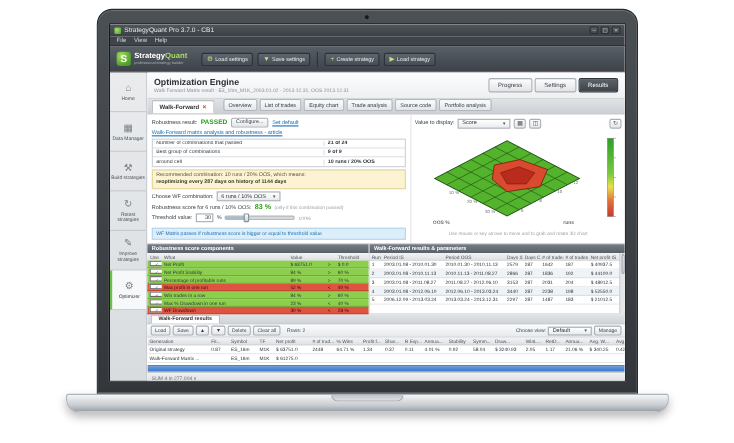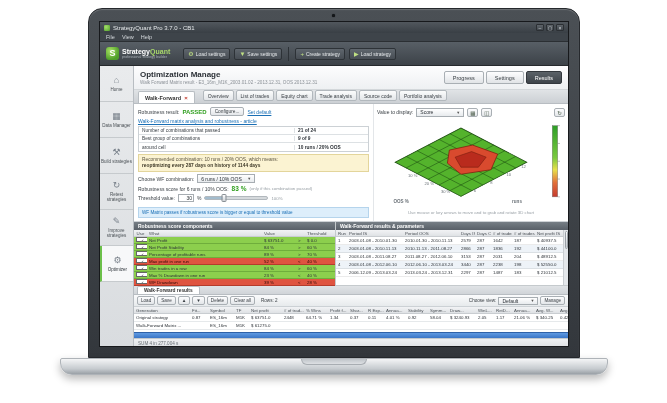--- a/index.html
+++ b/index.html
@@ -270,21 +270,21 @@
           </div>
           <div class="side-item active">
             <span class="sic">⚙</span>
             <span>Optimizer</span>
           </div>
         </div>
 
         <div class="main">
           <div class="main-header">
             <div>
-              <div class="mh-title">Optimization Manage</div>
+              <div class="mh-title">Optimization Engine</div>
               <div class="mh-sub">Walk Forward Matrix result - E3_16m_M1K_2003.01.02 - 2013.12.31, OOS 2013.12.31</div>
             </div>
             <div class="mh-nav">
               <span class="mh-btn">Progress</span>
               <span class="mh-btn">Settings</span>
               <span class="mh-btn active">Results</span>
             </div>
           </div>
 
           <div class="tabstrip">

